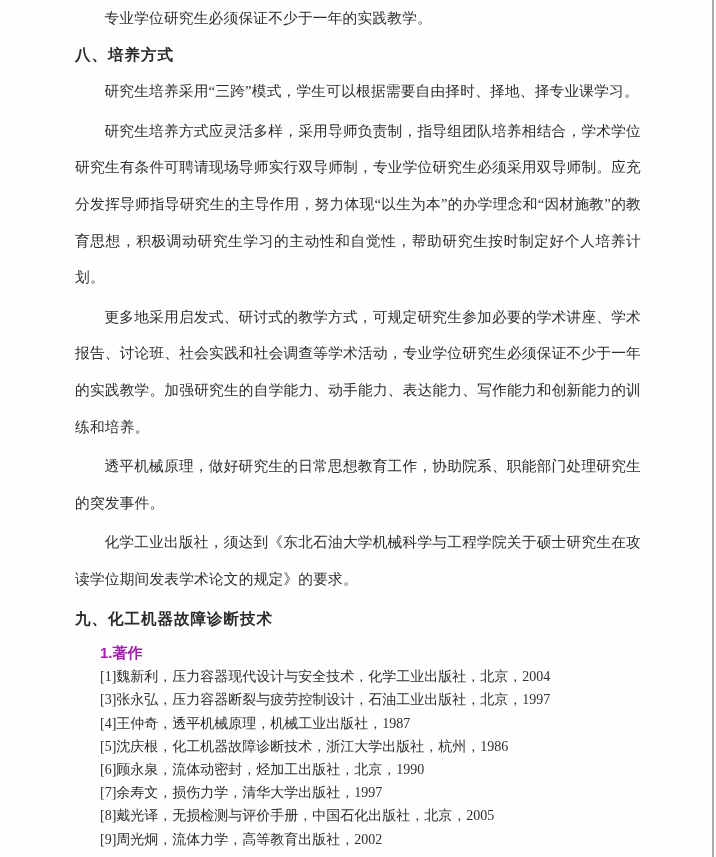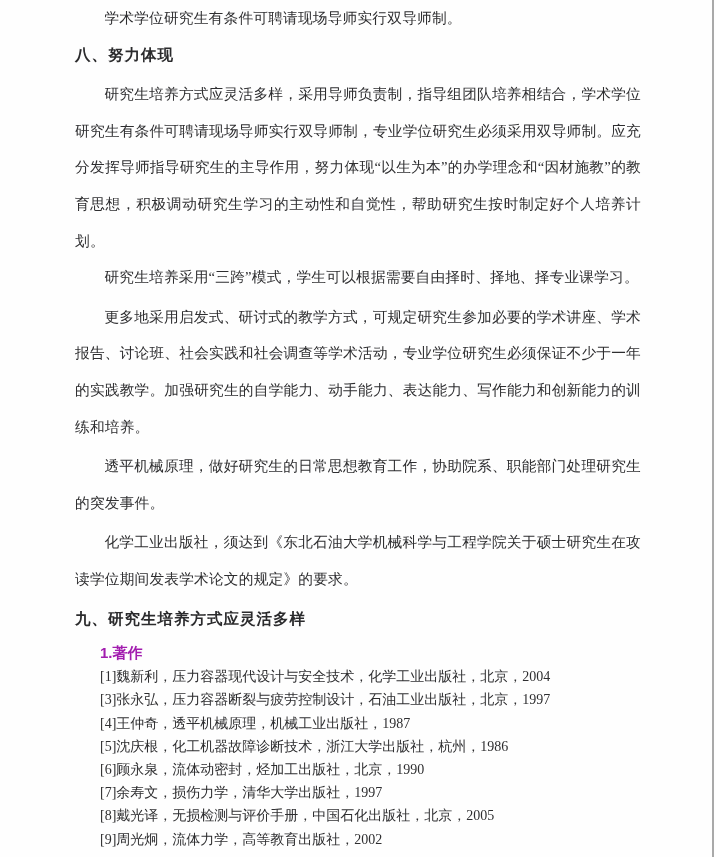--- a/index.html
+++ b/index.html
@@ -65,35 +65,35 @@
     line-height: 23.2px;
     white-space: nowrap;
   }
 </style>
 </head>
 <body>
 
 <div class="page">
   <div class="content">
 
-    <p class="body indent">学术学位研究生有条件可聘请现场导师实行双导师制。</p>
+    <p class="body indent">专业学位研究生必须保证不少于一年的实践教学。</p>
 
-    <h2 class="sec-heading">八、努力体现</h2>
+    <h2 class="sec-heading">八、培养方式</h2>
+
+    <p class="body indent">研究生培养采用“三跨”模式，学生可以根据需要自由择时、择地、择专业课学习。</p>
 
     <p class="body indent m">研究生培养方式应灵活多样，采用导师负责制，指导组团队培养相结合，学术学位研究生有条件可聘请现场导师实行双导师制，专业学位研究生必须采用双导师制。应充分发挥导师指导研究生的主导作用，努力体现“以生为本”的办学理念和“因材施教”的教育思想，积极调动研究生学习的主动性和自觉性，帮助研究生按时制定好个人培养计划。</p>
-
-    <p class="body indent">研究生培养采用“三跨”模式，学生可以根据需要自由择时、择地、择专业课学习。</p>
 
     <p class="body indent m">更多地采用启发式、研讨式的教学方式，可规定研究生参加必要的学术讲座、学术报告、讨论班、社会实践和社会调查等学术活动，专业学位研究生必须保证不少于一年的实践教学。加强研究生的自学能力、动手能力、表达能力、写作能力和创新能力的训练和培养。</p>
 
     <p class="body indent m">透平机械原理，做好研究生的日常思想教育工作，协助院系、职能部门处理研究生的突发事件。</p>
 
     <p class="body indent m">化学工业出版社，须达到《东北石油大学机械科学与工程学院关于硕士研究生在攻读学位期间发表学术论文的规定》的要求。</p>
 
-    <h2 class="sec-heading m">九、研究生培养方式应灵活多样</h2>
+    <h2 class="sec-heading m">九、化工机器故障诊断技术</h2>
 
     <h3 class="sub-heading">1.著作</h3>
 
     <div class="book-list">
       <div class="book">[1]魏新利，压力容器现代设计与安全技术，化学工业出版社，北京，2004</div>
       <div class="book">[3]张永弘，压力容器断裂与疲劳控制设计，石油工业出版社，北京，1997</div>
       <div class="book">[4]王仲奇，透平机械原理，机械工业出版社，1987</div>
       <div class="book">[5]沈庆根，化工机器故障诊断技术，浙江大学出版社，杭州，1986</div>
       <div class="book">[6]顾永泉，流体动密封，烃加工出版社，北京，1990</div>
       <div class="book">[7]余寿文，损伤力学，清华大学出版社，1997</div>

